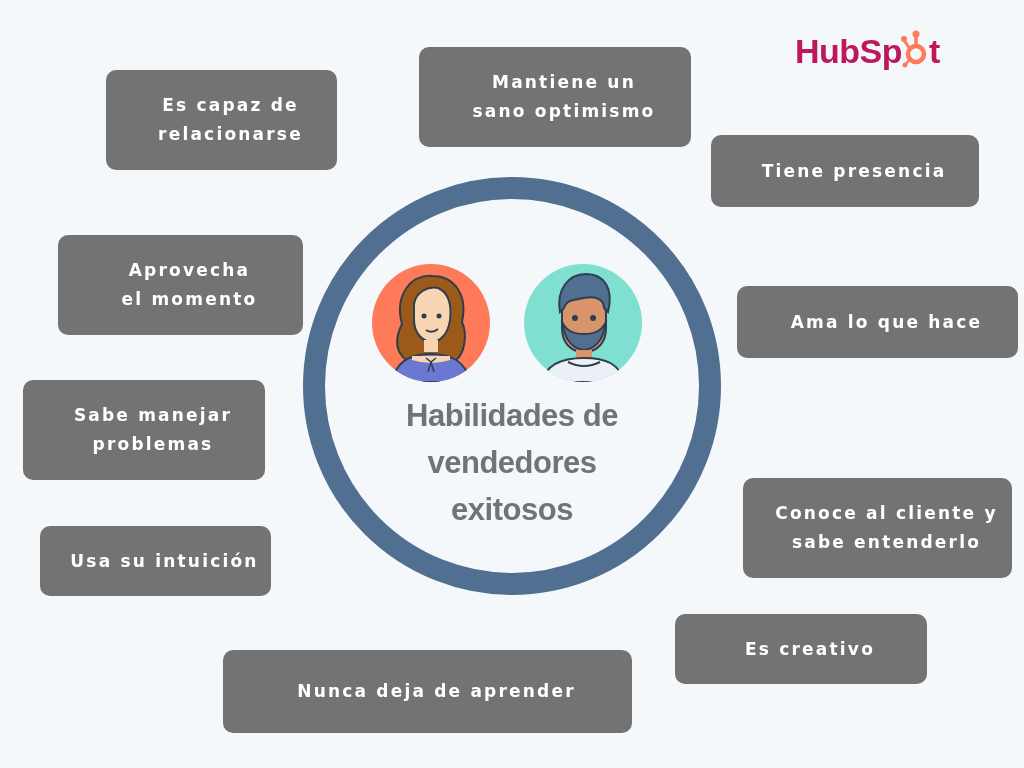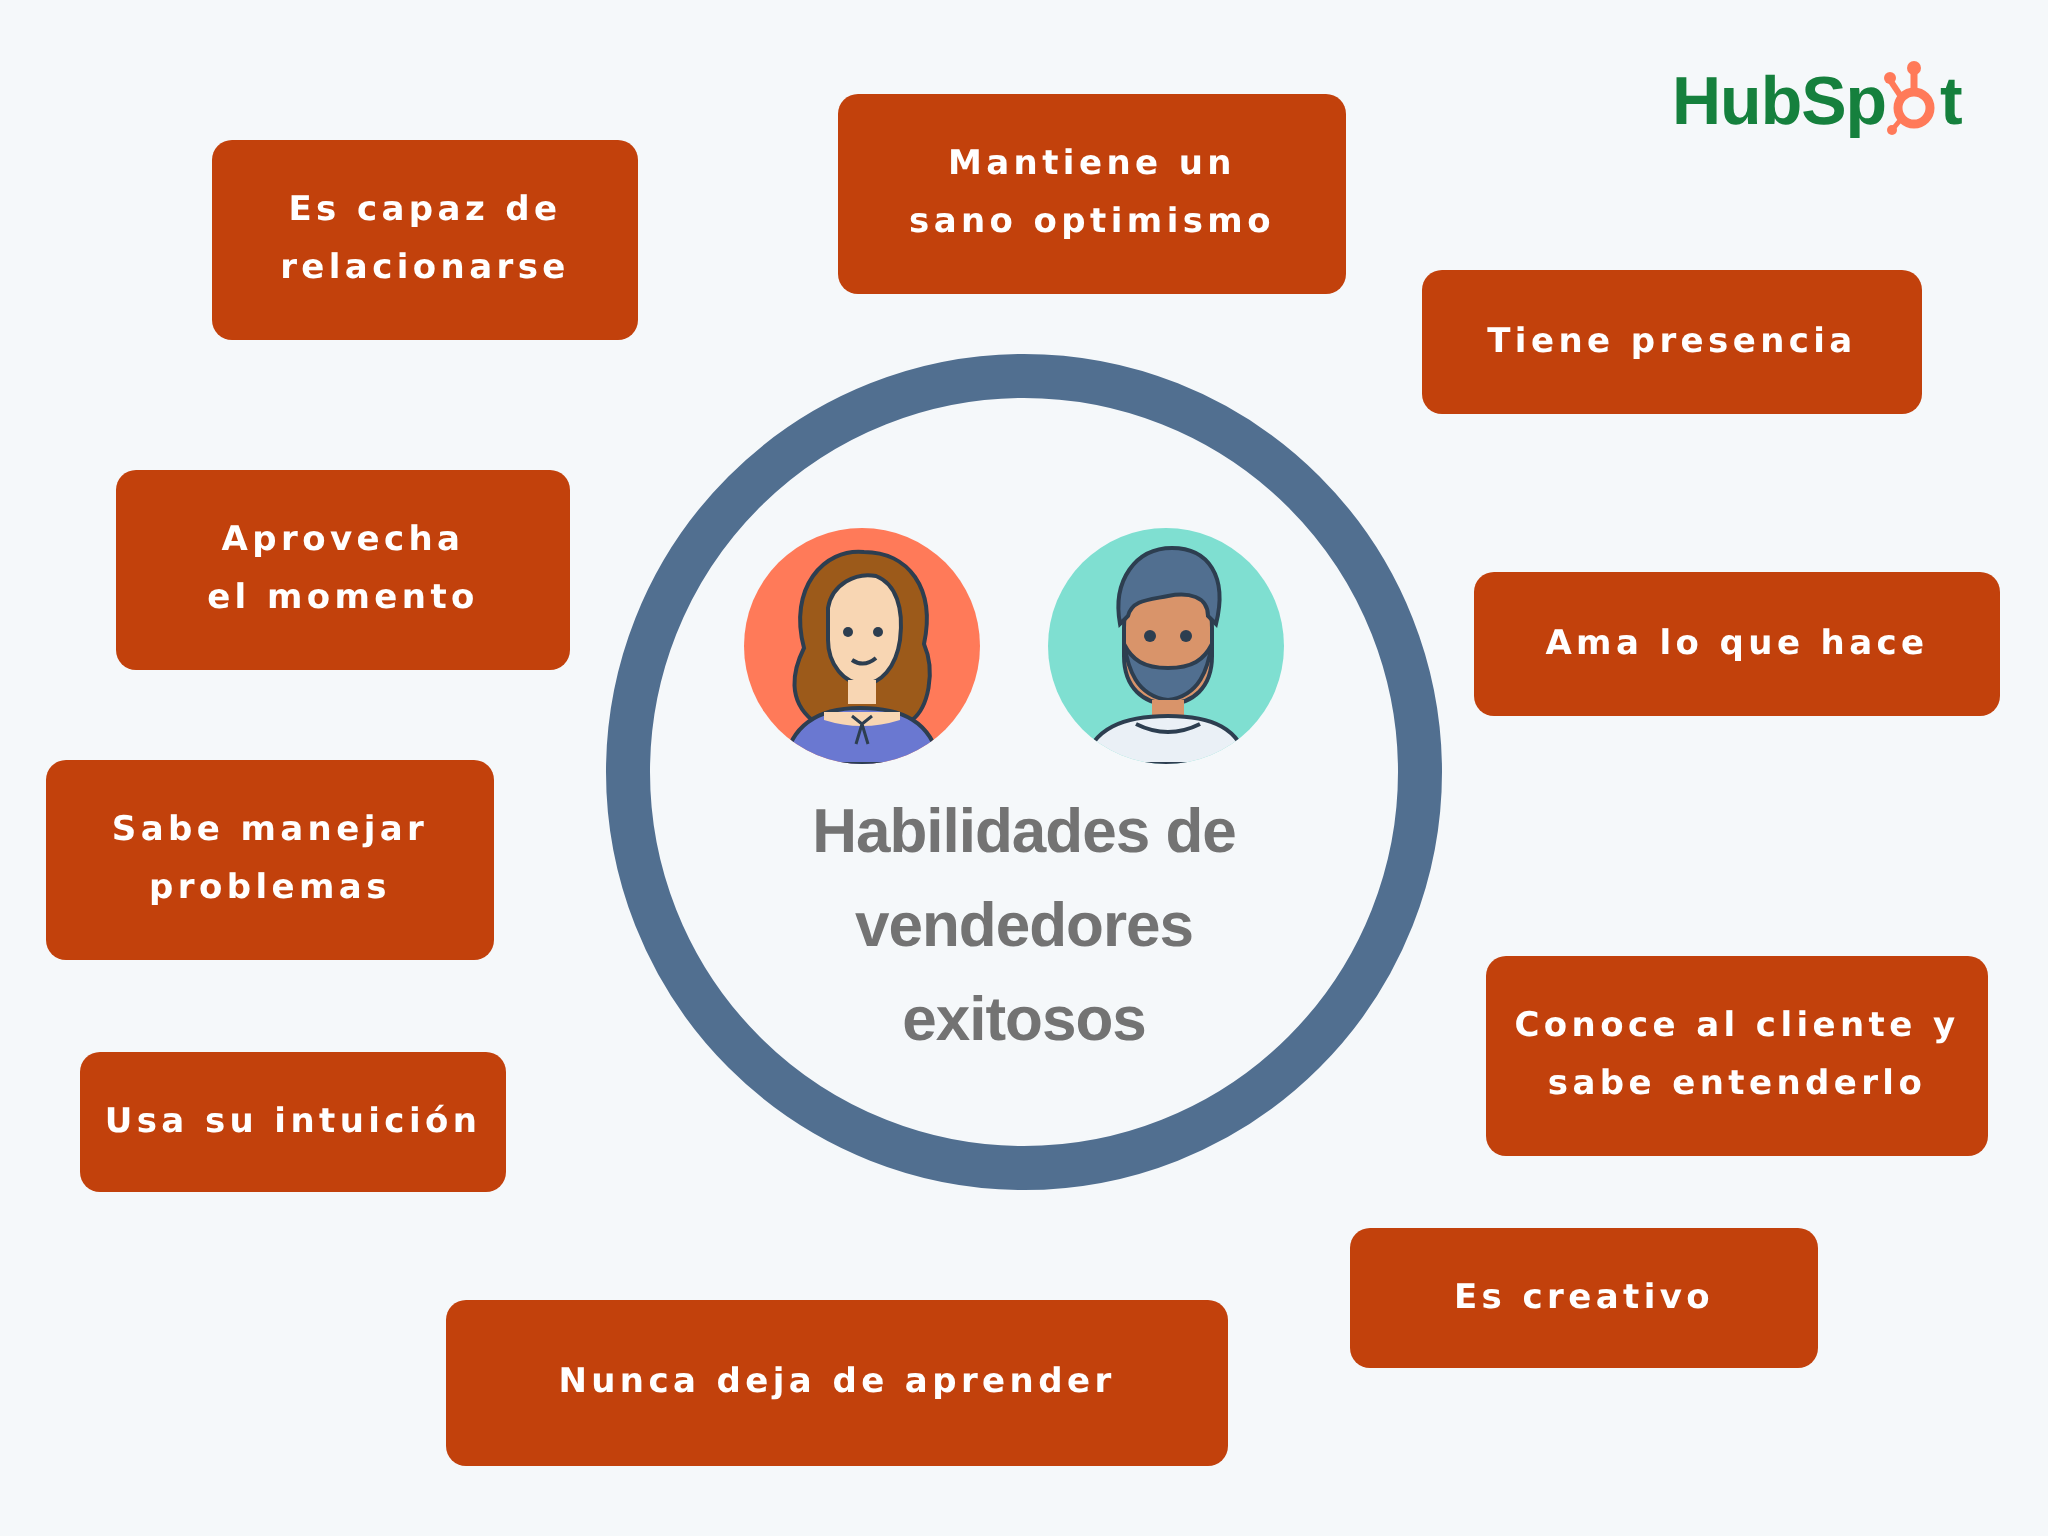--- a/index.html
+++ b/index.html
@@ -2,40 +2,41 @@
 <html><head>
 <meta charset="utf-8">
 <style>
   html, body { margin:0; padding:0; }
   body {
     width:1024px; height:768px; position:relative; overflow:hidden;
     background:#f5f8fa;
     font-family:"DejaVu Sans", sans-serif;
   }
   .box {
-    position:absolute; background:#c2410c; border-radius:10px;
+    position:absolute; background:#737373; border-radius:10px;
     display:flex; align-items:center; justify-content:center; text-align:center;
     color:#fff; font-weight:bold; font-size:17px; letter-spacing:2.2px; line-height:29px;
     font-family:"DejaVu Sans", sans-serif;
     white-space:pre-line;
+    padding-left:18px;
   }
   .ring {
     position:absolute; left:303px; top:177px; width:418px; height:418px;
     box-sizing:border-box; border:22px solid #516f90; border-radius:50%;
   }
   .title {
     position:absolute; left:340px; top:392px; width:344px; text-align:center;
     color:#737373; font-weight:bold; font-size:31px; line-height:47px;
     font-family:"Liberation Sans", sans-serif; letter-spacing:-0.5px;
     white-space:pre-line;
   }
   .avatar { position:absolute; width:118px; height:118px; border-radius:50%; overflow:hidden; }
   .logo {
-    position:absolute; left:836px; top:30px; height:42px; display:flex; align-items:center;
-    font-family:"Liberation Sans", sans-serif; font-weight:bold; font-size:34px; color:#15803d;
+    position:absolute; left:795px; top:30px; height:42px; display:flex; align-items:center;
+    font-family:"Liberation Sans", sans-serif; font-weight:bold; font-size:34px; color:#be185d;
     letter-spacing:-0.5px;
   }
 </style>
 </head>
 <body>
 
 <div class="logo">
   <span>HubSp</span>
   <span style="display:inline-block;width:26px;height:34px;position:relative;margin:0 0 0 1px;">
     <svg width="30" height="40" viewBox="0 0 30 40" style="position:absolute;left:-2px;top:-6px;">

